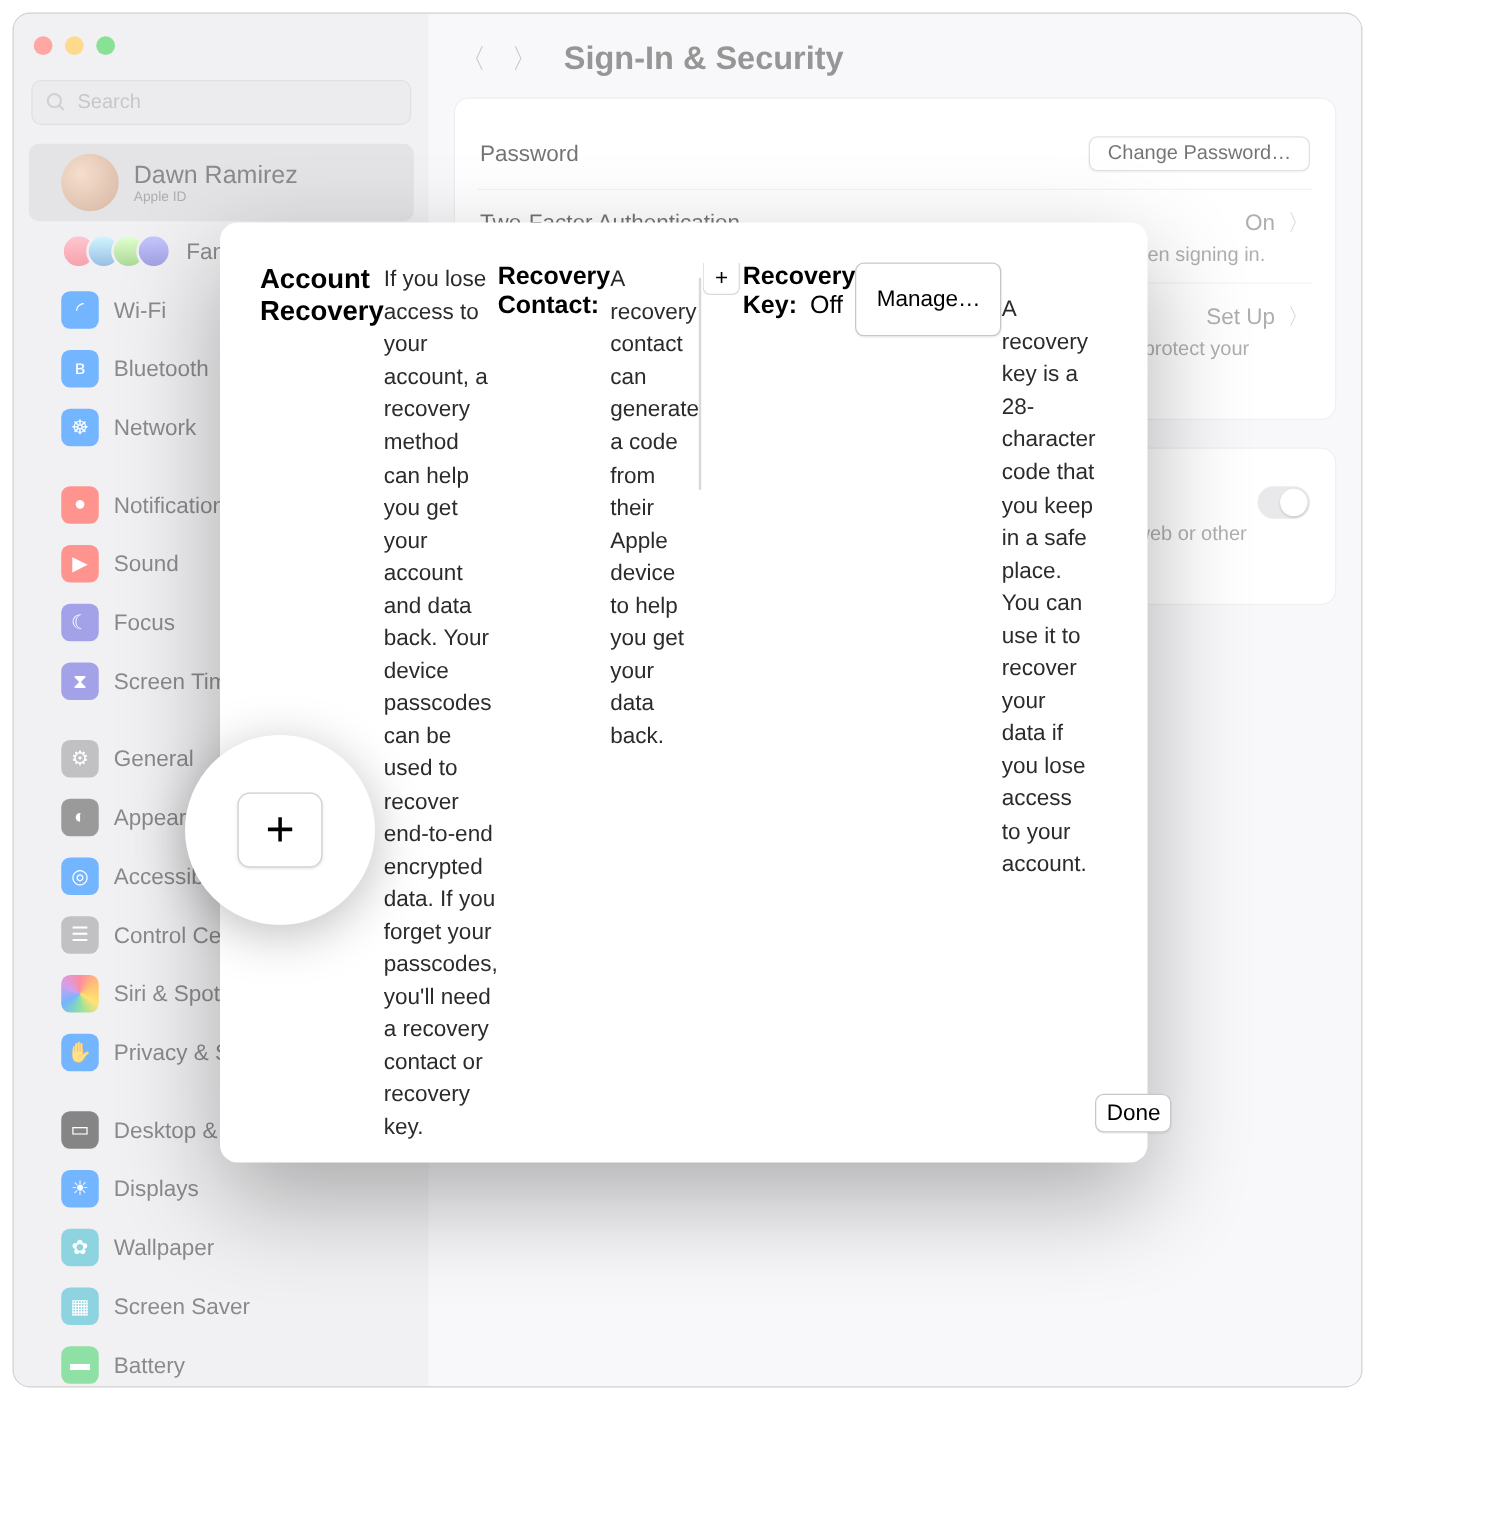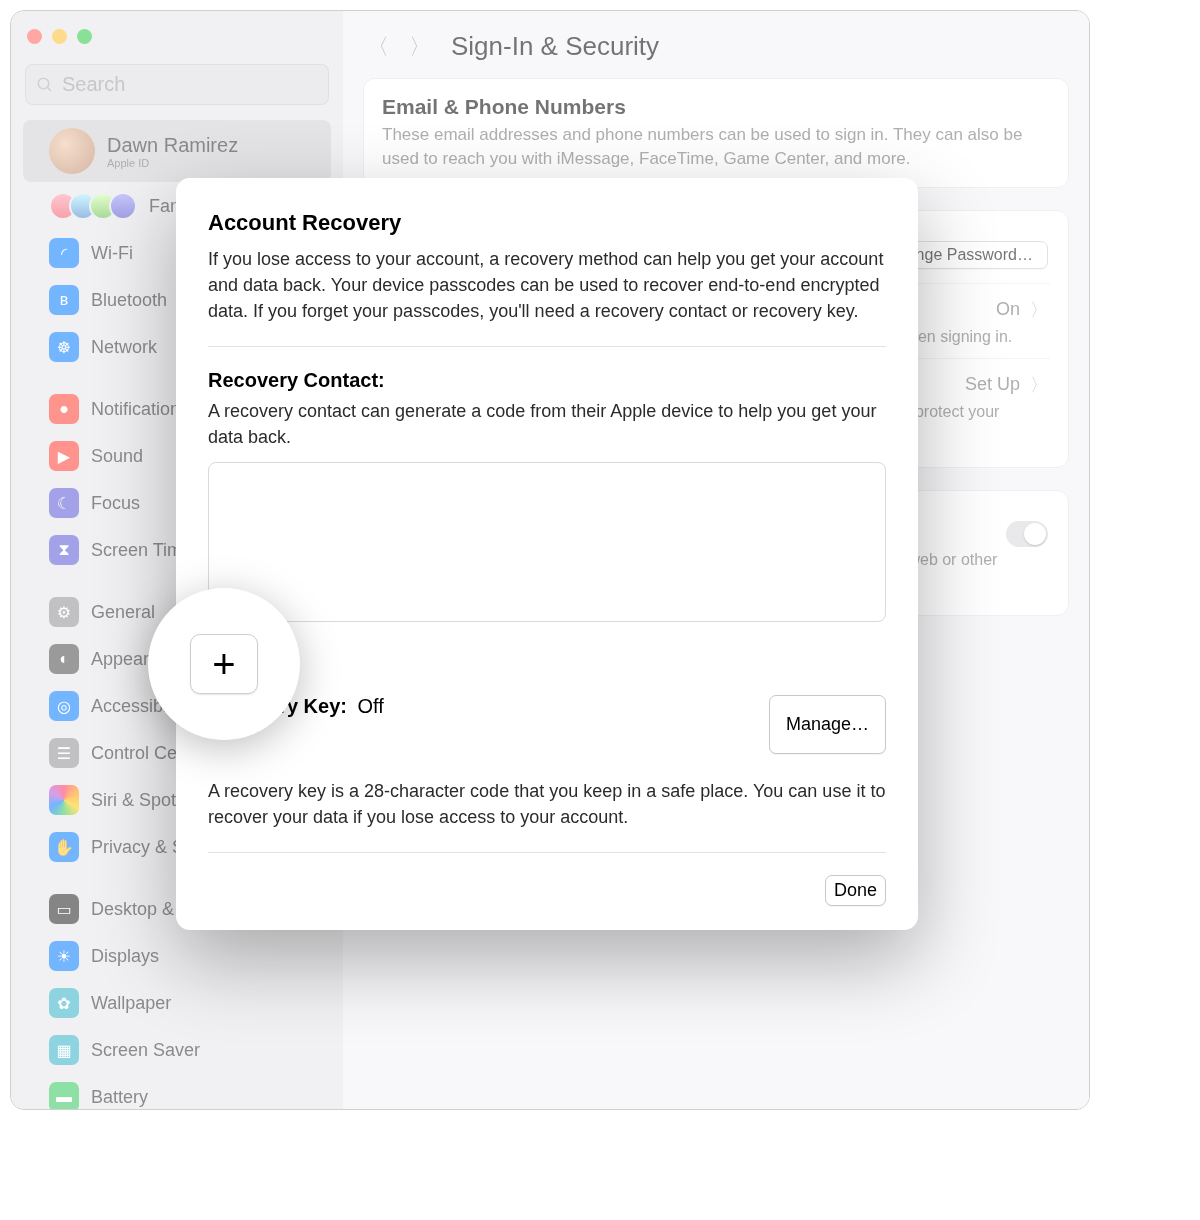--- a/index.html
+++ b/index.html
@@ -54,21 +54,21 @@
   .search {
     display: flex;
     align-items: center;
     gap: 8px;
     background: rgba(0,0,0,0.04);
     border: 1px solid rgba(0,0,0,0.1);
     border-radius: 8px;
     padding: 8px 10px;
     margin: 6px 4px 14px;
     color: #999;
-    font-size: 20px;
+    font-size: 16px;
   }
   .search svg { opacity: 0.6; }
 
   .sidebar-item {
     display: flex;
     align-items: center;
     gap: 12px;
     padding: 8px 26px;
     border-radius: 8px;
     font-size: 18px;
@@ -126,21 +126,21 @@
     overflow: hidden;
   }
   .navhead {
     display:flex; align-items:center; gap: 20px;
     padding: 6px 4px 16px;
   }
   .chev {
     font-size: 22px; color:#999;
   }
   .page-title {
-    font-size: 26px; font-weight: 400; color:#000000;
+    font-size: 26px; font-weight: 700; color:#404040;
   }
   .panel {
     background:#fff;
     border:1px solid #e2e2e5;
     border-radius:12px;
     padding:16px 18px;
     margin-bottom: 22px;
   }
   .panel-title { font-size:21px; font-weight:600; margin-bottom:4px; }
   .panel-desc { font-size:17px; color:#6d6d71; line-height:1.4; }
@@ -176,21 +176,20 @@
     left: 176px;
     top: 178px;
     width: 742px;
     height: 752px;
     background:#fff;
     border-radius: 14px;
     box-shadow: 0 30px 80px rgba(0,0,0,0.3);
     z-index: 10;
     padding: 32px 32px 24px;
     display:flex;
-    flex-direction:column;
   }
   .m-title {
     font-size: 22px; font-weight:700; margin-bottom:10px;
   }
   .m-body {
     font-size: 18px; line-height:1.45; color:#2b2b2d;
   }
   .m-divider {
     border:none; border-top:1px solid #e3e3e6; margin: 22px 0;
   }
@@ -366,24 +365,20 @@
       </div>
   </div>
 
   <div class="content">
     <div class="navhead">
       <span class="chev">〈</span>
       <span class="chev">〉</span>
       <span class="page-title">Sign-In &amp; Security</span>
     </div>
 
-    <div class="panel">
-      <div class="panel-title">Email &amp; Phone Numbers</div>
-      <div class="panel-desc">These email addresses and phone numbers can be used to sign in. They can also be used to reach you with iMessage, FaceTime, Game Center, and more.</div>
-    </div>
 
     <div class="panel">
       <div class="row">
         <span>Password</span>
         <button class="btn">Change Password…</button>
       </div>
       <hr style="border:none;border-top:1px solid #ececef">
       <div class="row">
         <span>Two-Factor Authentication</span>
         <span class="meta">

